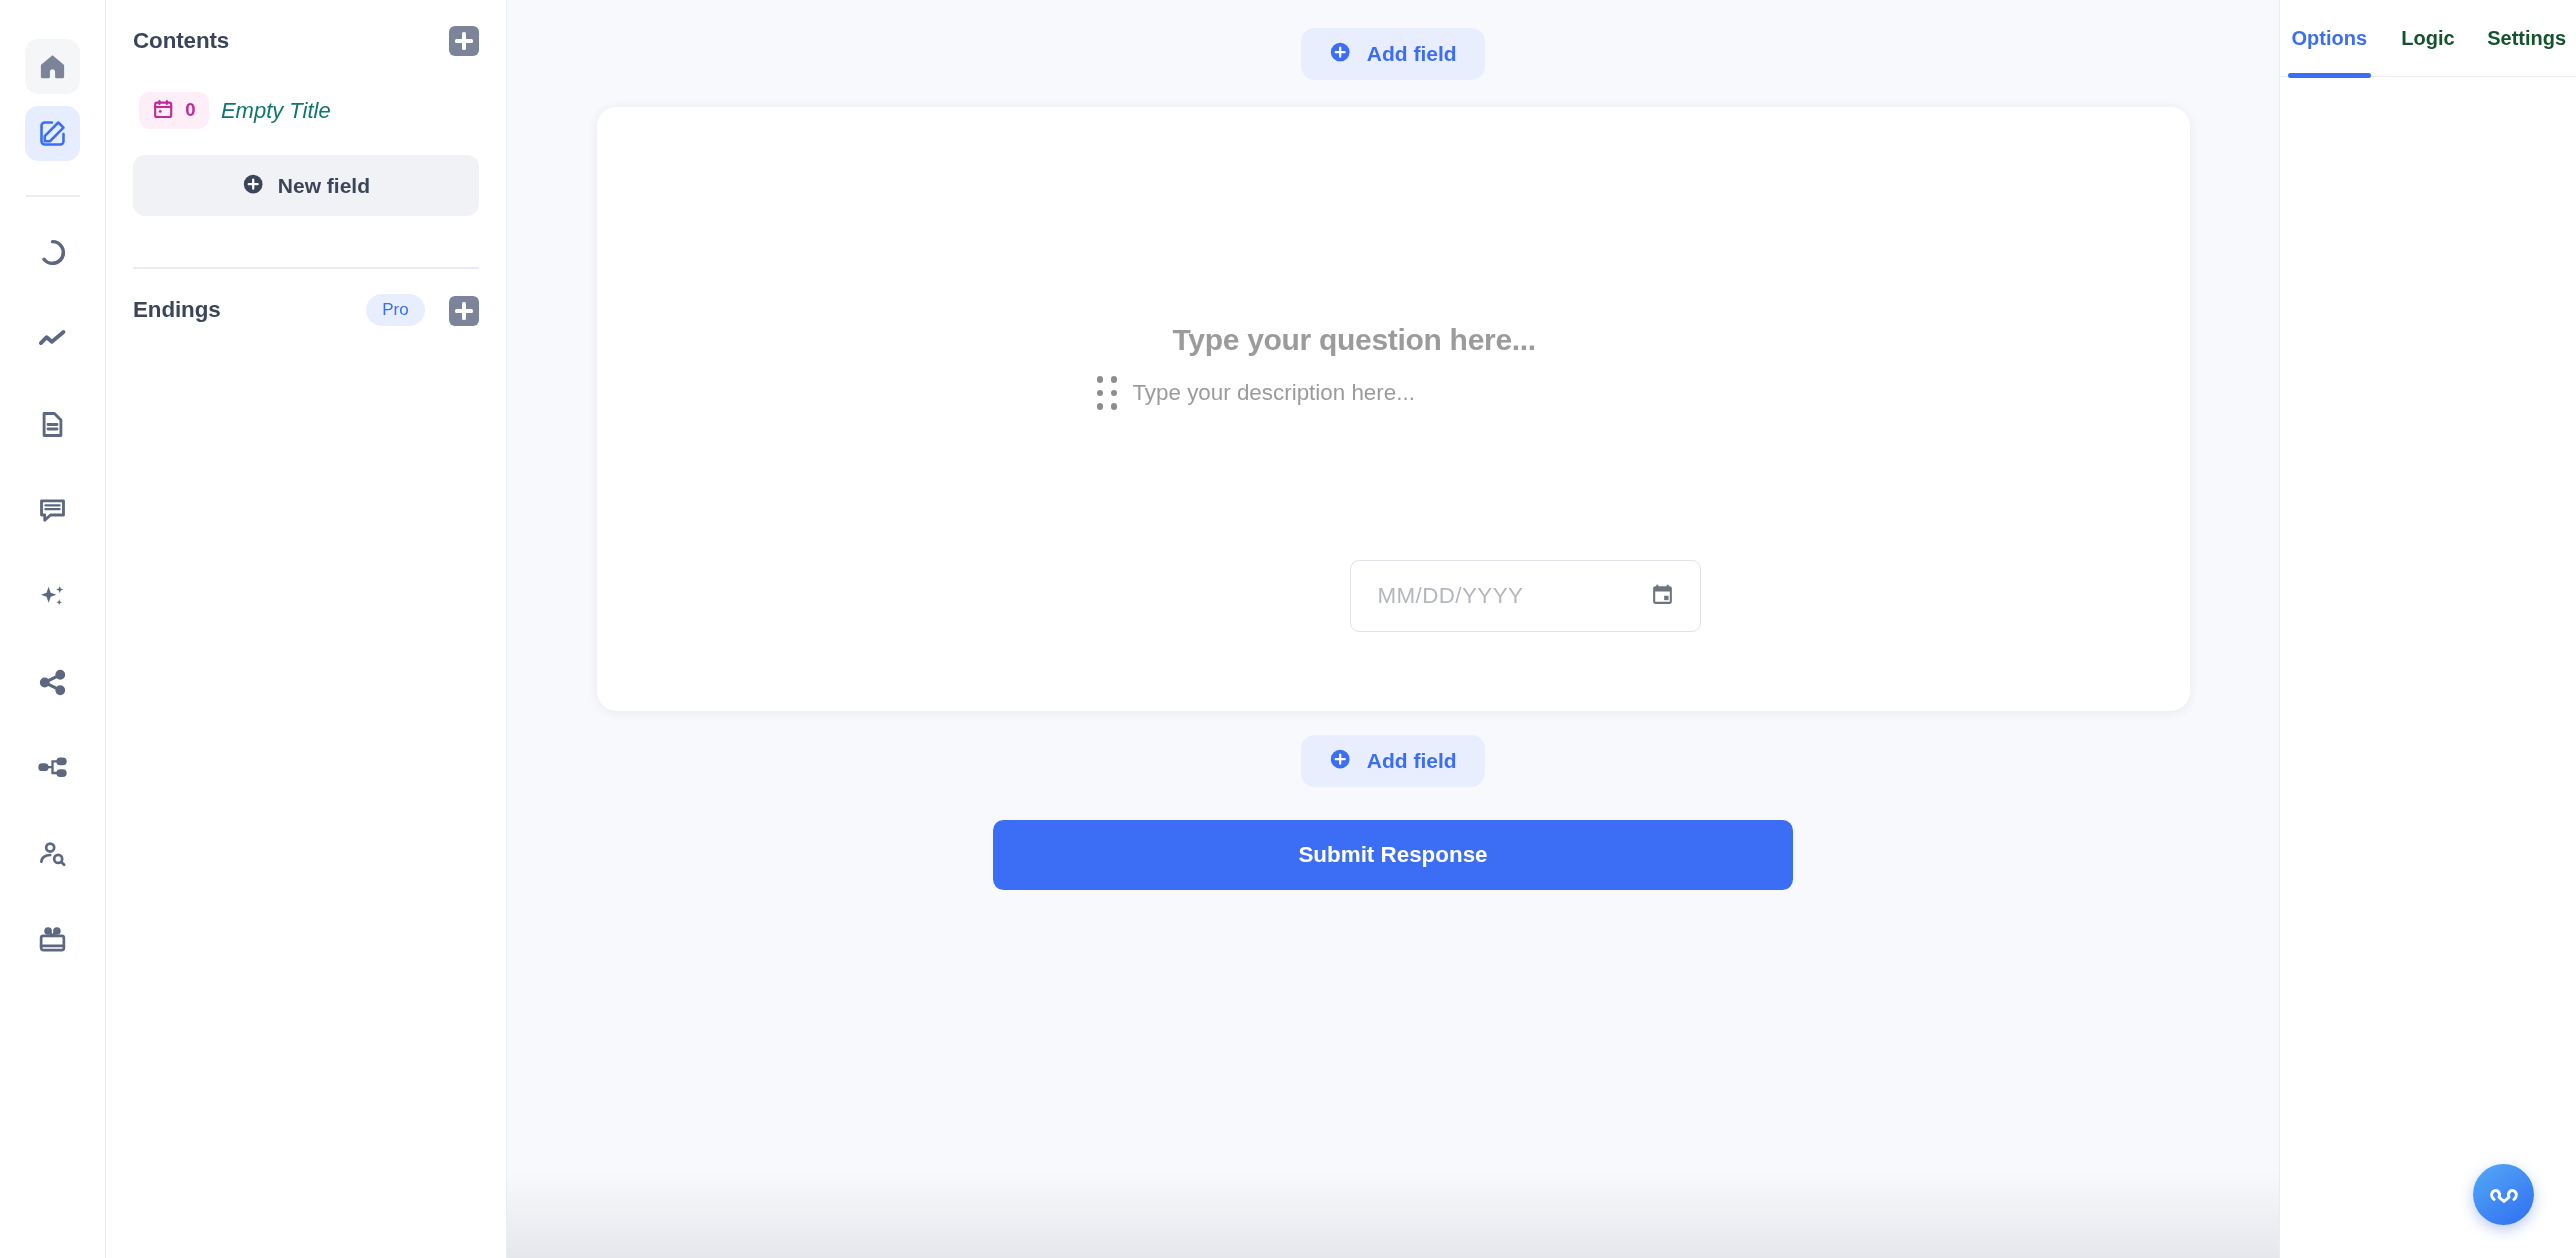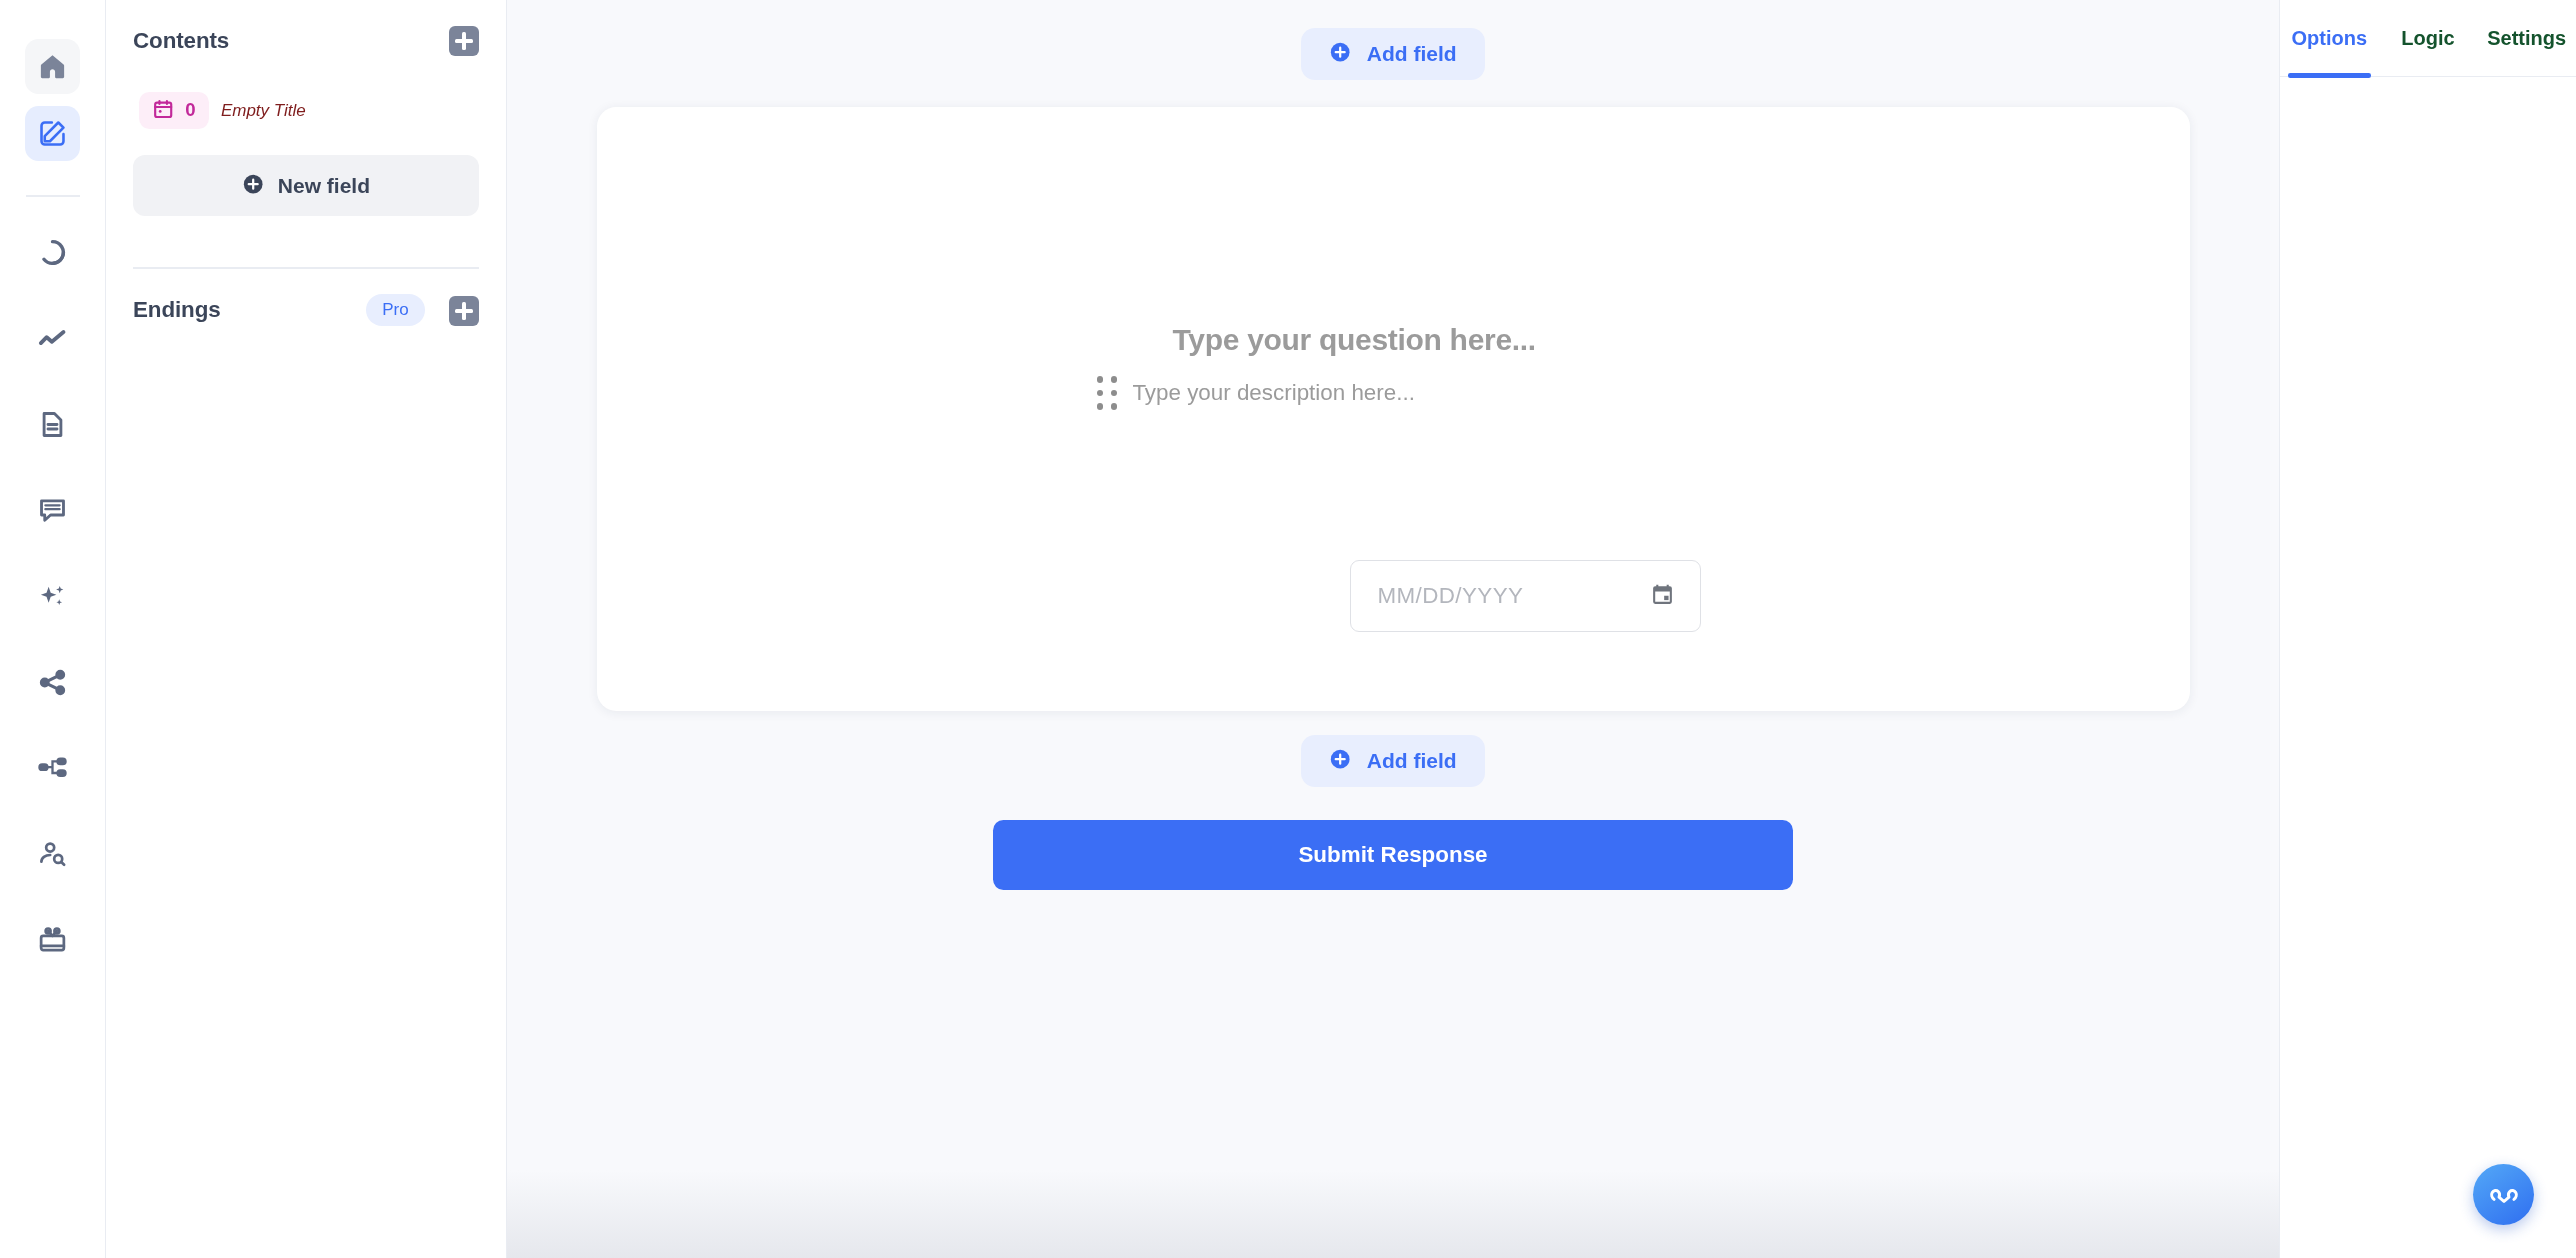--- a/index.html
+++ b/index.html
@@ -59,21 +59,21 @@
 
   .content-row {
     display:flex; align-items:center; gap:12px; height:57px;
     padding:0 6px; cursor:pointer; border-radius:7.5px;
   }
   .chip {
     display:flex; align-items:center; gap:10.4px;
     background:#fdeef8; border-radius:10.4px; padding:6px 13.4px;
   }
   .chip-num { color:#c2299a; font-weight:bold; font-size:18.6px; }
-  .row-title { font-size:17px; font-style:italic; color:#7f1d1d; }
+  .row-title { font-size:22px; font-style:italic; color:#0f766e; }
 
   .new-field {
     height:61px; background:#f1f2f5; border-radius:12px;
     display:flex; align-items:center; justify-content:center; gap:13.4px;
     margin-top:16.4px; cursor:pointer;
   }
   .new-field-label { font-size:21px; font-weight:bold; color:#3b4559; }
 
   .divider { height:1.5px; background:#e9ecf2; margin:51px 0 0 0; }
 

